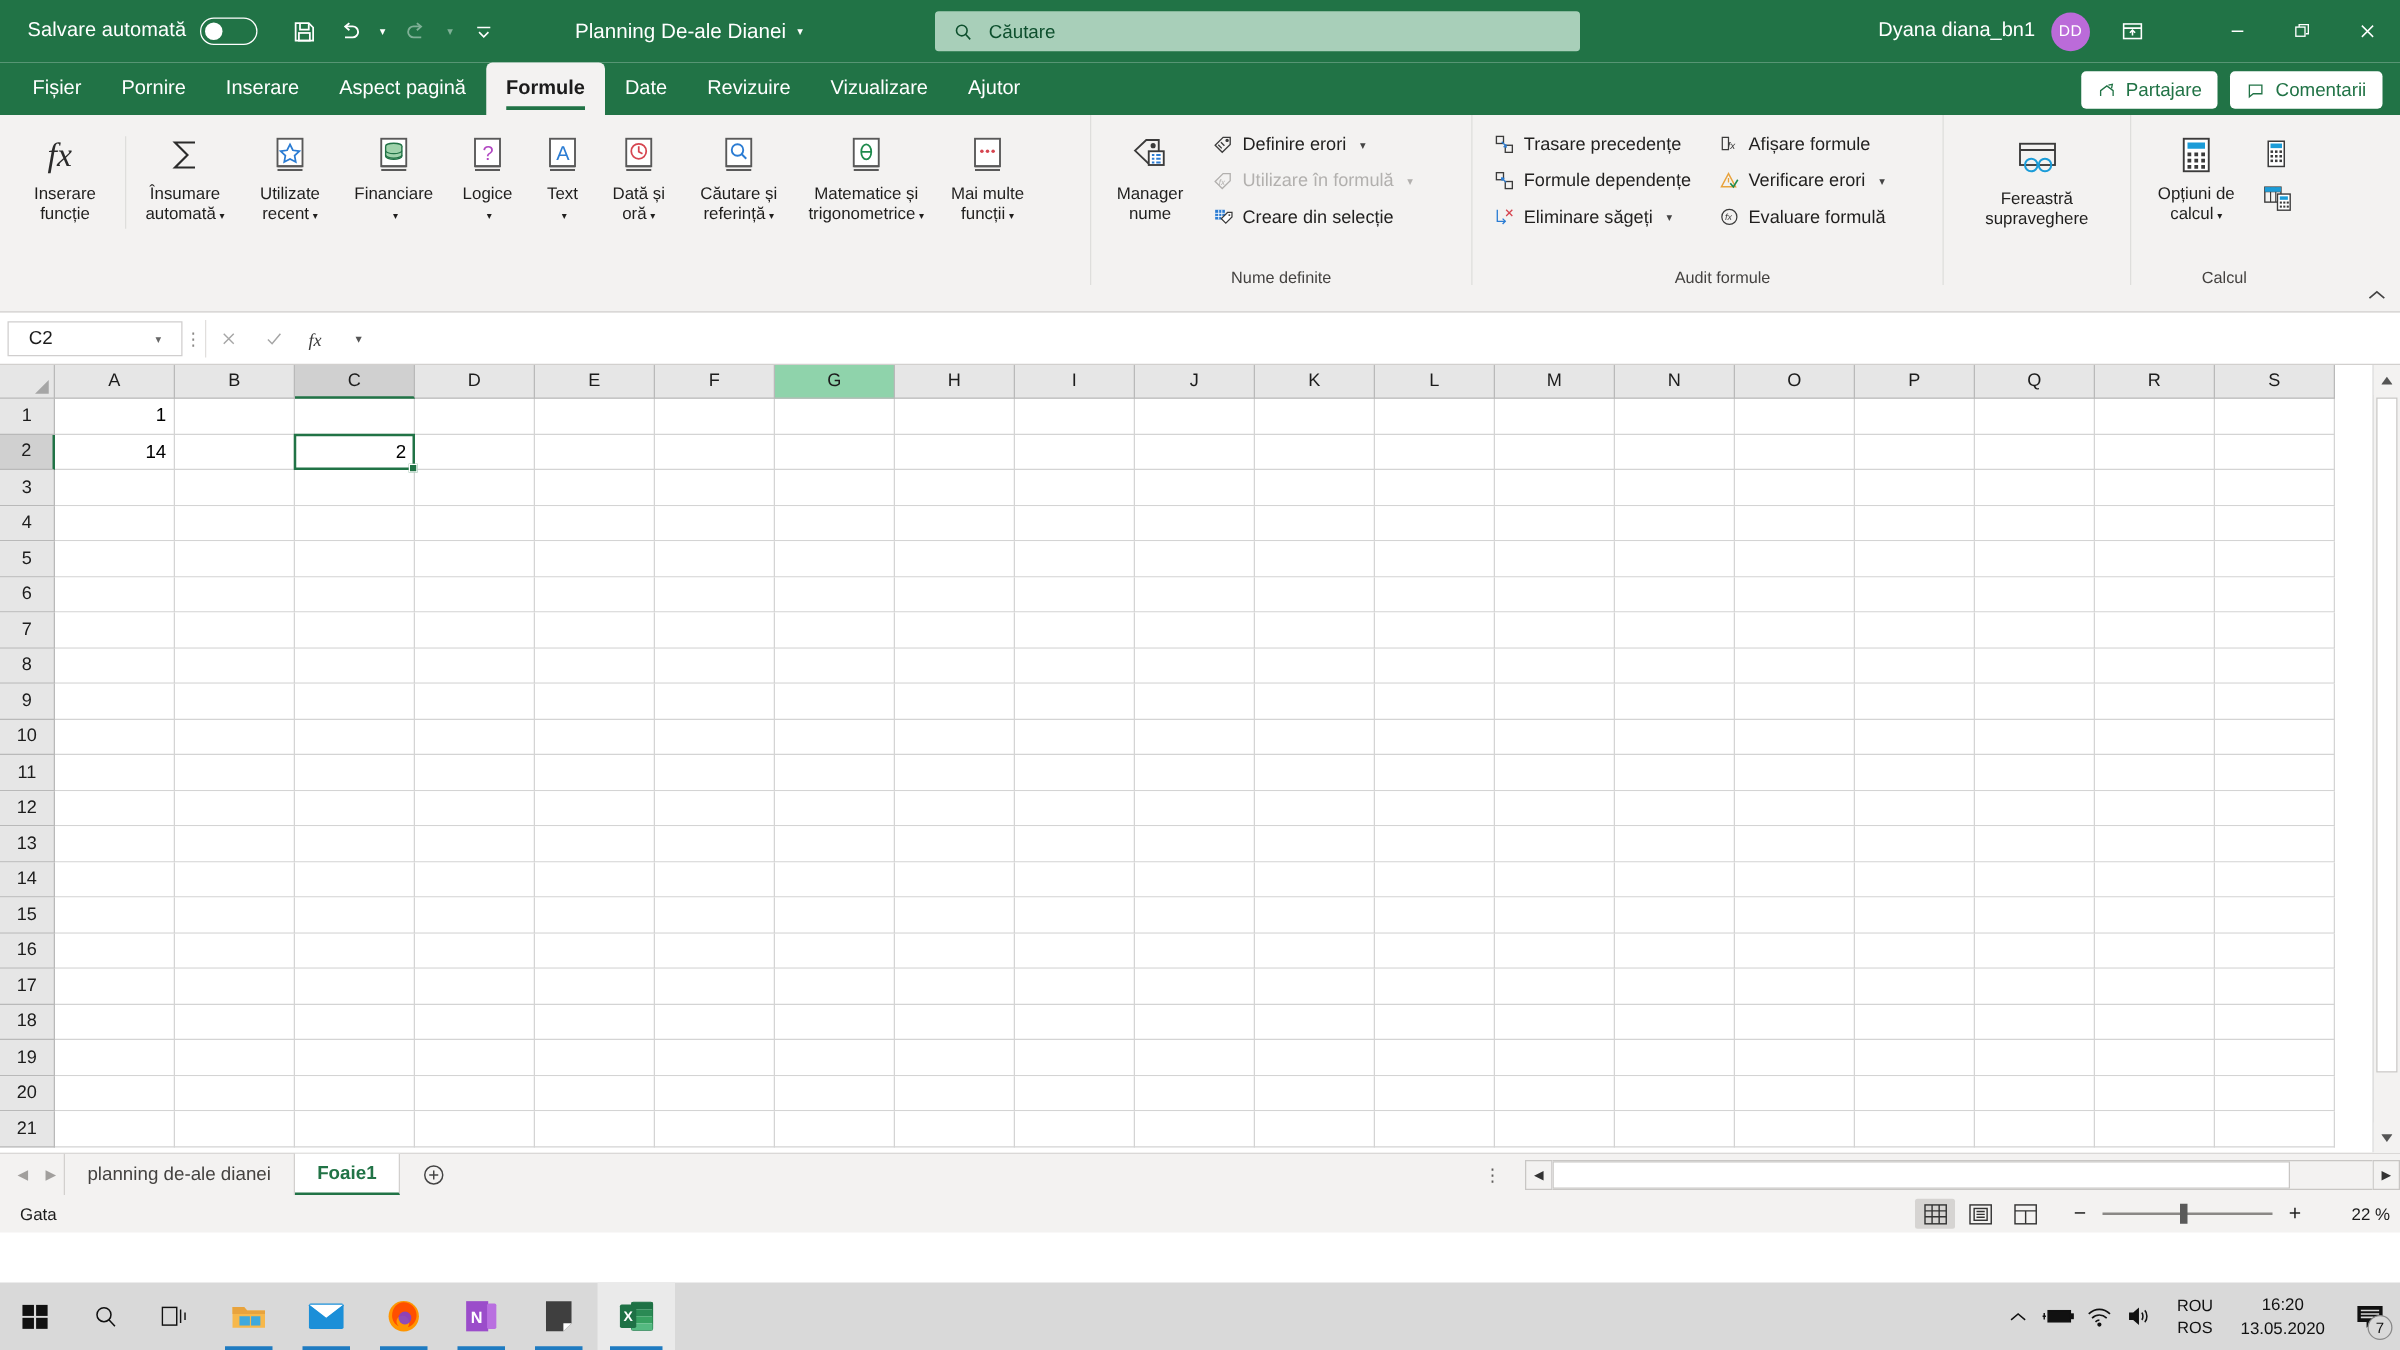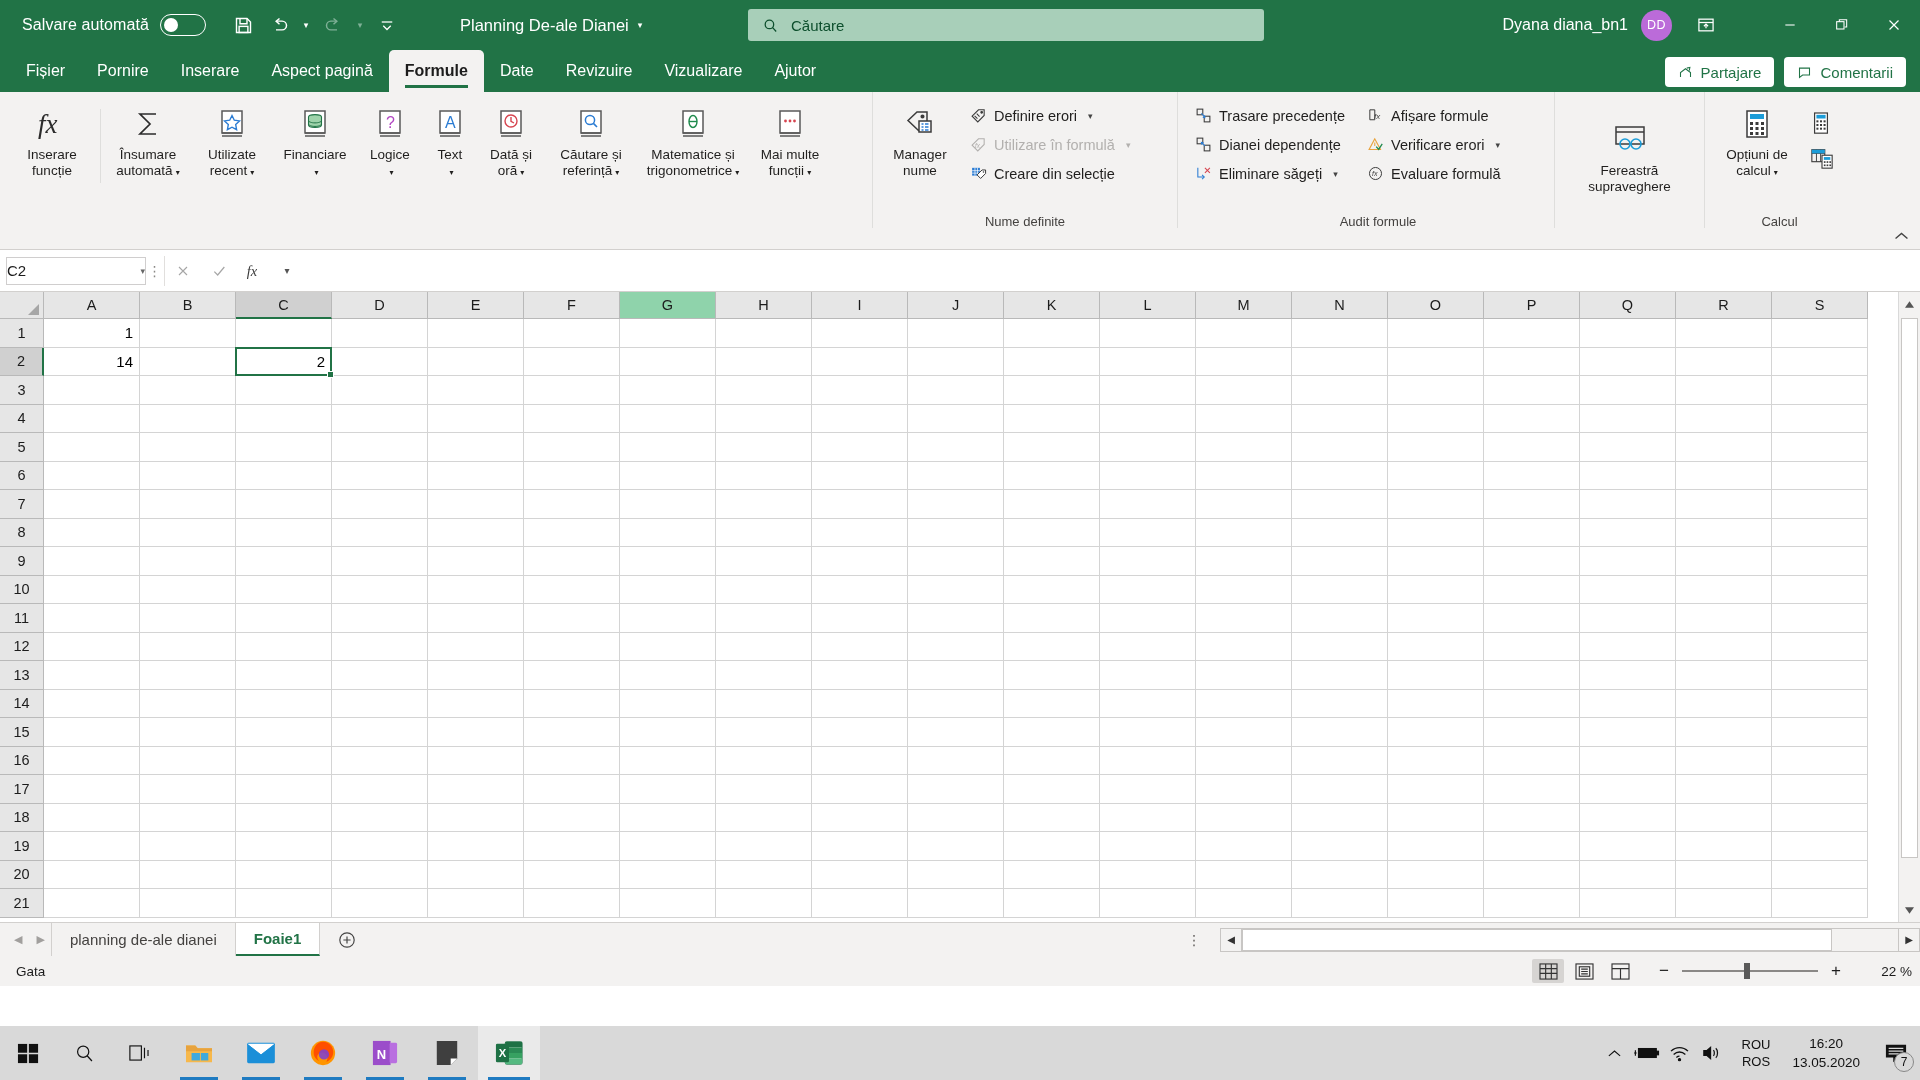--- a/index.html
+++ b/index.html
@@ -106,21 +106,21 @@
     position: absolute; right: 10px; bottom: 4px; font-size: 13px; color: #444; cursor: pointer;
   }
 
   
   .formulabar {
     height: 42px; background: #ffffff; display: flex; align-items: center;
     border-bottom: 1px solid #d2d0ce; padding: 0 6px;
   }
   .namebox {
     width: 140px; height: 28px; border: 1px solid #d0cece; background:#fff; display: flex;
-    align-items: center; padding: 0 0; font-size: 15px; color: #1c1c1c; justify-content: space-between;
+    align-items: center; padding: 0 16px; font-size: 15px; color: #1c1c1c; justify-content: space-between;
     cursor: text;
   }
   .namebox .cv { font-size: 9px; color: #666; }
   .fb-sep { width: 18px; text-align: center; color: #8a8886; font-size: 14px; letter-spacing:1px; cursor: pointer;}
   .fb-btn { width: 36px; height: 30px; display: flex; align-items: center; justify-content: center; cursor: pointer; }
   .fx-area { display: flex; align-items: center; border-left: 1px solid #e1dfdd; }
   .formula-input {
     flex: 1; height: 28px; display: flex; align-items: center; padding-left: 10px;
     font-size: 15.5px; color: #1c1c1c; border-left: 1px solid #e1dfdd; cursor: text;
   }
@@ -554,21 +554,21 @@
           </svg>
           <span>Trasare precedențe</span>
         </div>
         <div class="small-btn">
           <svg width="17" height="17" viewBox="0 0 24 24" fill="none" stroke="#3b3b3b" stroke-width="1.5">
             <rect x="3" y="3" width="8" height="8"></rect>
               <rect x="13" y="13" width="8" height="8"></rect>
               <path d="M14 14l-5-5" stroke="#2b7cd3"></path>
               <path d="M9.5 12l-.5-3 3 .5" fill="#2b7cd3" stroke="#2b7cd3"></path>
           </svg>
-          <span>Dianei dependențe</span>
+          <span>Formule dependențe</span>
         </div>
         <div class="small-btn">
           <svg width="17" height="17" viewBox="0 0 24 24" fill="none" stroke="#2b7cd3" stroke-width="1.5">
             <path d="M4 4v13h9"></path>
               <path d="M10 14l3 3-3 3"></path>
             <path d="M14 4l7 7M21 4l-7 7" stroke="#d64550"></path>
           </svg>
           <span>Eliminare săgeți</span>
           <span class="cv">▾</span>
         </div>
@@ -595,21 +595,21 @@
             <circle cx="12" cy="12" r="8.5"></circle>
               <text x="7" y="16" font-size="10" font-style="italic" fill="#3b3b3b" stroke="none">fx</text>
           </svg>
           <span>Evaluare formulă</span>
         </div>
       </div>
       <div class="glabel" style="left:80px;width:240px">Audit formule</div>
     </div>
 
     <div class="rgroup" style="width:150px">
-      <div class="big-btn" style="width:136px;margin:16px auto">
+      <div class="big-btn" style="width:136px;margin:4px auto">
         <span class="ico">
           <svg width="48" height="36" viewBox="0 0 48 36" fill="none">
             <rect x="10" y="5" width="28" height="17" stroke="#3b3b3b" stroke-width="1.5"></rect>
               <path d="M10 10h28" stroke="#3b3b3b" stroke-width="1.5"></path>
             <circle cx="19" cy="22" r="5" stroke="#1b9cd8" stroke-width="1.6"></circle>
               <circle cx="30" cy="22" r="5" stroke="#1b9cd8" stroke-width="1.6"></circle>
               <path d="M24 22h1" stroke="#1b9cd8" stroke-width="1.6"></path>
           </svg>
         </span>
         <span class="lbl">Fereastră supraveghere</span>

